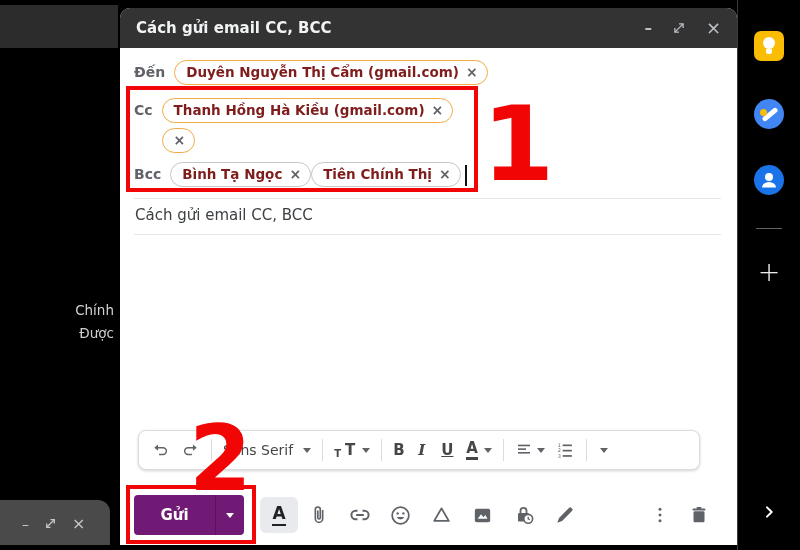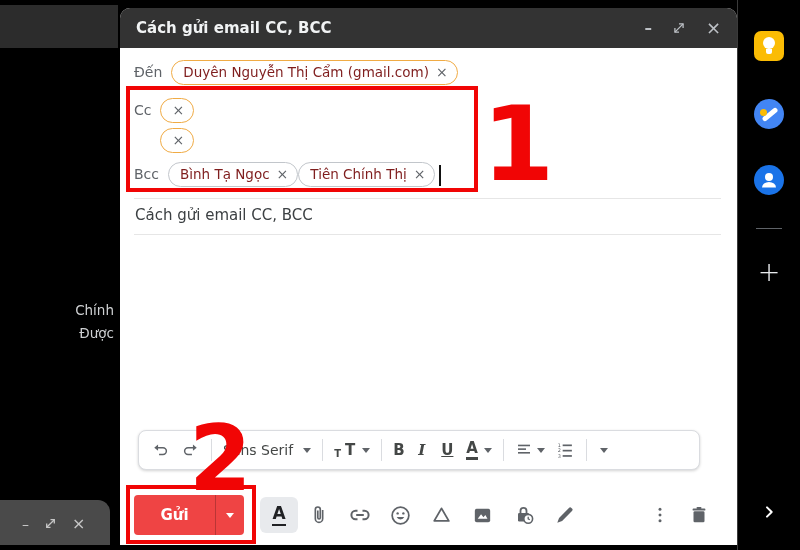--- a/index.html
+++ b/index.html
@@ -18,21 +18,21 @@
   .mini-win { position:absolute; left:0; top:500px; width:110px; height:45px; background:#4a4a4a; border-radius:0 12px 0 0; display:flex; align-items:center; gap:15px; padding:2px 0 0 22px; }
   .mini-win .wc { color:#c6c6c6; font-size:14px; line-height:1; cursor:default; }
 
   
   .window { position:absolute; left:120px; top:8px; width:617px; height:537px; background:#fff; border-radius:10px 10px 0 0; overflow:hidden; }
   .titlebar { position:absolute; left:0; top:0; width:100%; height:40px; background:#333333; display:flex; align-items:center; padding:0 16px; }
   .titlebar .title { color:#f1f3f4; font-weight:bold; font-size:15px; }
   .titlebar .controls { margin-left:auto; display:flex; align-items:center; gap:20px; }
   .titlebar .controls span, .titlebar .controls svg { color:#bdc1c6; font-size:15px; line-height:1; }
 
-  .row { position:absolute; left:14px; display:flex; align-items:flex-start; }
+  .row { position:absolute; left:14px; display:flex; align-items:flex-start;font-weight:bold; }
   .row-label { color:#5f6368; font-size:14px; margin-right:9px; padding-top:4px; }
   .chips-col { display:flex; flex-direction:column; align-items:flex-start; gap:5px; }
   .chips-line { display:flex; align-items:center; gap:0; }
   .chip { display:inline-flex; align-items:center; gap:7px; border:1px solid #f0ab45; border-radius:14px; padding:2px 9px 3px 11px; height:25px; background:#fff; }
   .chip.gray { border-color:#c2c6cb; }
   .chip-text { font-size:13.5px; color:#7f1d1d; white-space:nowrap; }
   .chip-x { color:#5f6368; font-size:14px; line-height:1; cursor:pointer; }
   .caret-cursor { width:2px; height:21px; background:#111; margin-left:4px; margin-top:2px; }
 
   .divider { position:absolute; left:14px; right:16px; height:1px; background:#e6e6e6; }
@@ -53,21 +53,21 @@
   .caret-dn { width:0; height:0; border-left:4px solid transparent; border-right:4px solid transparent; border-top:5px solid #5f6368; }
   .font-name { font-size:14px; color:#444746; margin-right:6px; }
   .tt .t1 { font-size:10px; font-weight:bold; align-self:flex-end; }
   .tt .t2 { font-size:15px; font-weight:bold; }
   .fb { font-weight:bold; font-size:15px; width:14px; text-align:center; }
   .fi { font-style:italic; font-family:"DejaVu Serif","Liberation Serif",serif; font-size:15px; font-weight:bold; width:12px; text-align:center; }
   .fu { font-size:15px; font-weight:bold; text-decoration:underline; width:14px; text-align:center; }
   .fa { font-size:15px; font-weight:bold; border-bottom:3px solid #444746; line-height:1.1; }
 
   
-  .send-btn { position:absolute; left:14px; top:487px; width:110px; height:40px; background:#ef4444; border-radius:4px; display:flex; align-items:center; z-index:3; cursor:pointer; }
+  .send-btn { position:absolute; left:14px; top:487px; width:110px; height:40px; background:#701a75; border-radius:4px; display:flex; align-items:center; z-index:3; cursor:pointer; }
   .send-label { flex:1; text-align:center; color:#fff; font-weight:bold; font-size:15px; }
   .send-split { width:1px; height:100%; background:rgba(0,0,0,.22); }
   .send-caret { width:28px; display:flex; justify-content:center; }
   .send-caret .caret-dn { border-top-color:#fff; }
 
   .a-toggle { position:absolute; left:140px; top:489px; width:38px; height:36px; background:#e8eaed; border-radius:6px; display:flex; align-items:center; justify-content:center; cursor:pointer; }
   .a-toggle .glyph { font-size:17px; font-weight:bold; color:#202124; border-bottom:2.5px solid #202124; line-height:1.15; }
 
   .icon-row { position:absolute; left:186px; top:489px; display:flex; align-items:center; gap:16px; }
   .icon-row .ibtn, .right-actions .ibtn { width:25px; height:36px; display:flex; align-items:center; justify-content:center; cursor:pointer; }
@@ -125,20 +125,21 @@
       <span class="chip">
         <span class="chip-text">Duyên Nguyễn Thị Cẩm (gmail.com)</span>
         <span class="chip-x">×</span>
       </span>
     </div>
 
     <div class="row" style="top:90px;">
       <span class="row-label">Cc</span>
       <span class="chips-col">
         <span class="chip">
+          <span class="chip-text">Thanh Hồng Hà Kiều (gmail.com)</span>
           <span class="chip-x">×</span>
         </span>
         <span class="chip">
           <span class="chip-x">×</span>
         </span>
       </span>
     </div>
 
     <div class="row" style="top:154px;">
       <span class="row-label">Bcc</span>

